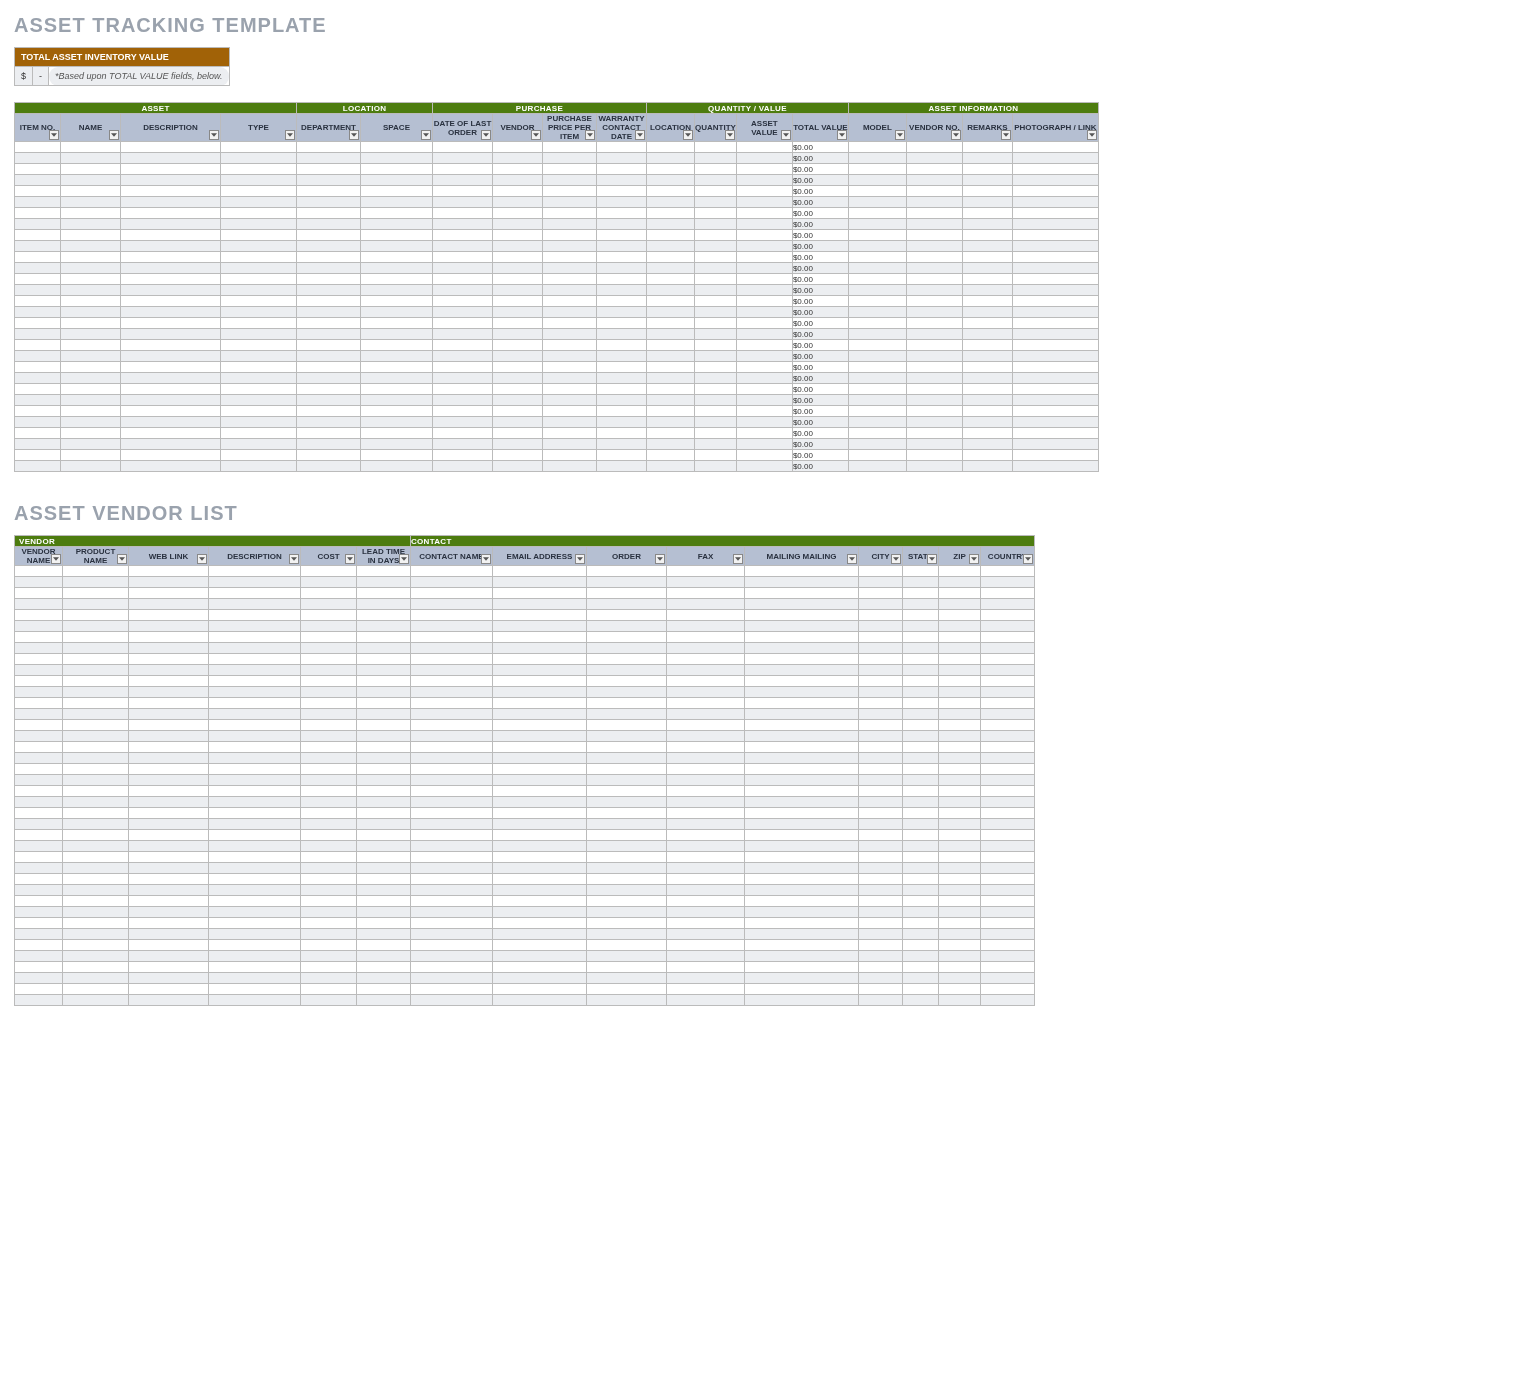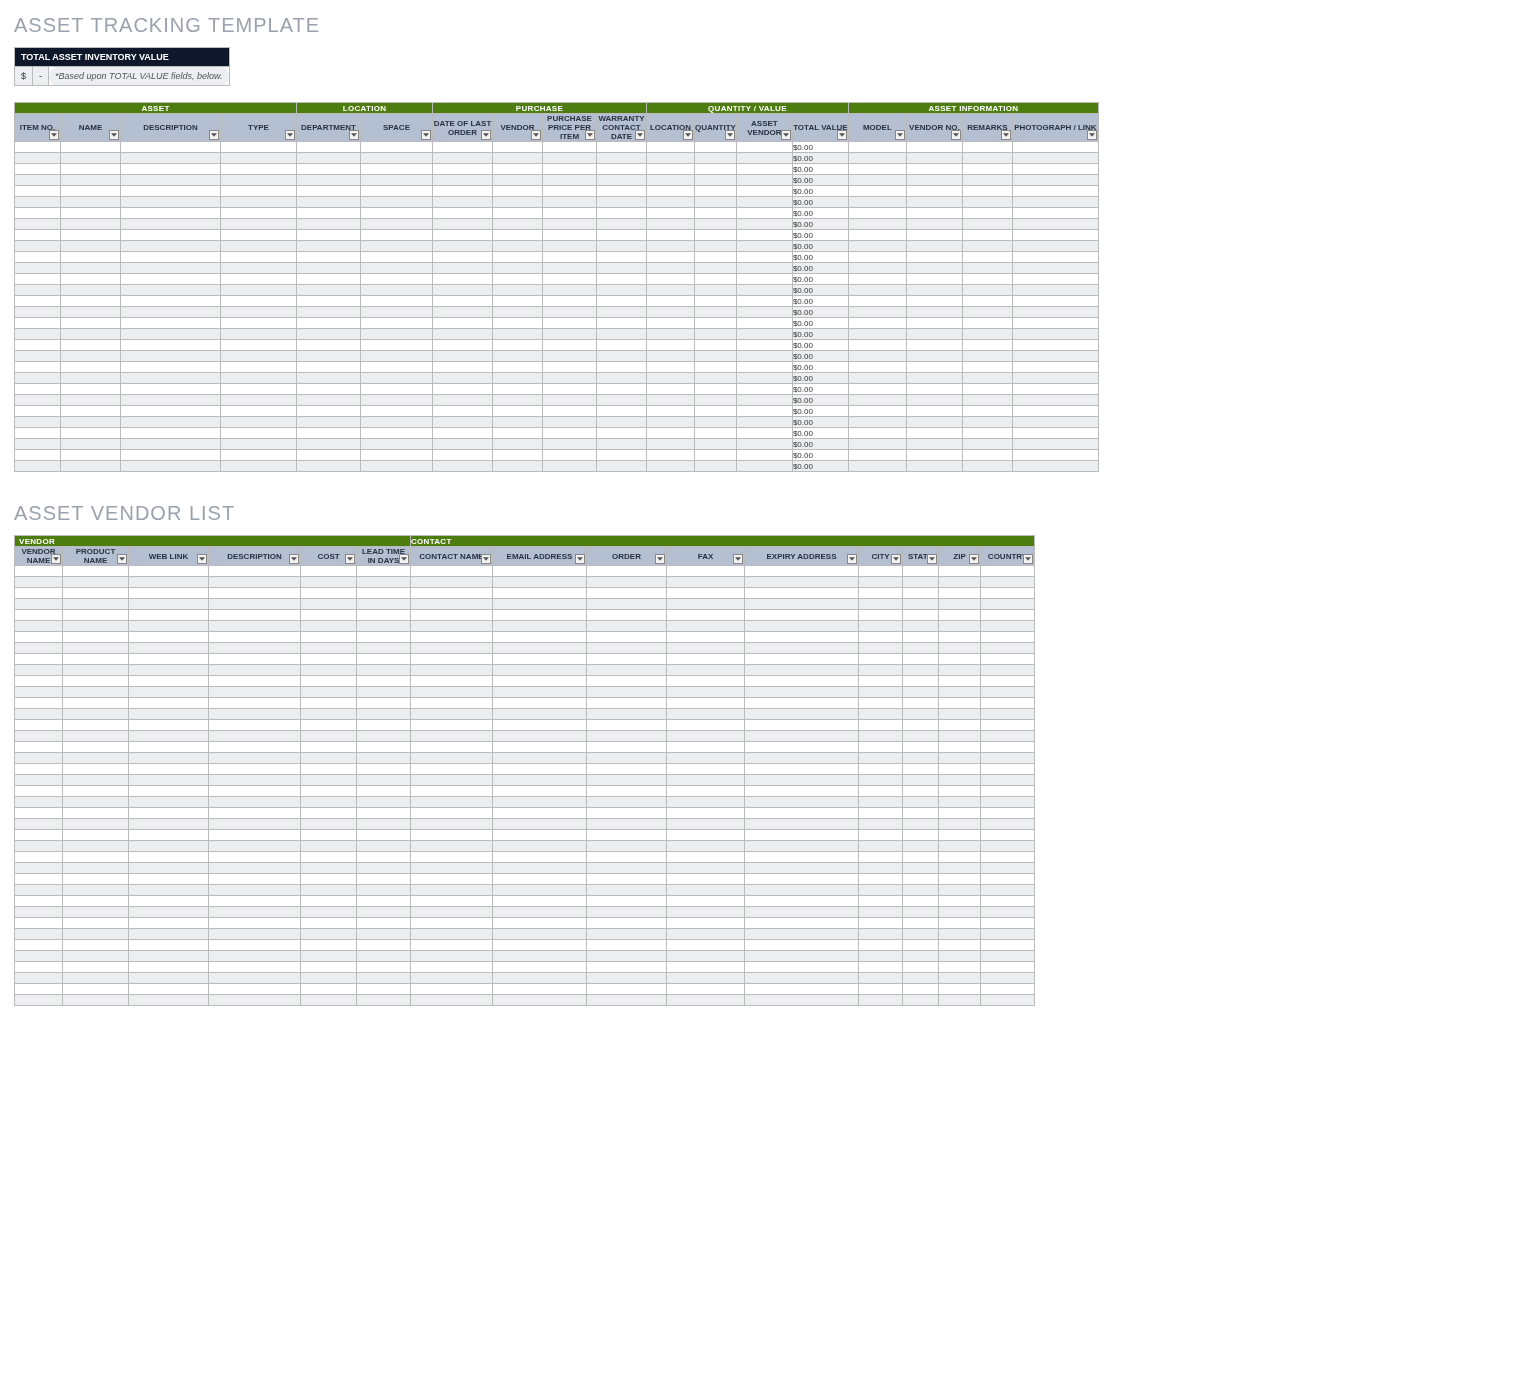--- a/index.html
+++ b/index.html
@@ -7,32 +7,32 @@
     font-family: Arial, Helvetica, sans-serif;
     background: #fff;
     margin: 0;
     padding: 14px;
     width: 1524px;
     font-size: 9px;
     color: #333;
   }
   h1.section-title {
     font-size: 20px;
-    font-weight: 400;
+    font-weight: 700;
     letter-spacing: 1px;
     color: #9aa2ad;
     margin: 0 0 10px 0;
   }
   h1.section-title.second { margin-top: 30px; }
 
   
   .total-box { border-collapse: collapse; margin-bottom: 16px; }
   .total-box td, .total-box th { border: 1px solid #bbb; padding: 4px 6px; font-size: 9px; }
   .total-box .hdr {
-    background: #0f172a; color: #fff; font-weight: 700; text-align: left;
+    background: #a16207; color: #fff; font-weight: 700; text-align: left;
   }
   .total-box .note { font-style: italic; color: #555; border-radius: 9px; }
 
   
   table.grid { border-collapse: collapse; table-layout: fixed; }
   table.grid th, table.grid td {
     border: 1px solid #bbb;
     font-size: 8px;
     padding: 0;
     height: 11px;
@@ -197,21 +197,21 @@
         <th><span>LOCATION</span><span class="filter-btn">
             <svg viewBox="0 0 10 6">
               <polygon points="0,0 10,0 5,6" fill="#555"></polygon>
             </svg>
           </span></th>
         <th><span>QUANTITY</span><span class="filter-btn">
             <svg viewBox="0 0 10 6">
               <polygon points="0,0 10,0 5,6" fill="#555"></polygon>
             </svg>
           </span></th>
-        <th><span>ASSET VENDOR</span><span class="filter-btn">
+        <th><span>ASSET VALUE</span><span class="filter-btn">
             <svg viewBox="0 0 10 6">
               <polygon points="0,0 10,0 5,6" fill="#555"></polygon>
             </svg>
           </span></th>
         <th><span>TOTAL VALUE</span><span class="filter-btn">
             <svg viewBox="0 0 10 6">
               <polygon points="0,0 10,0 5,6" fill="#555"></polygon>
             </svg>
           </span></th>
         <th><span>MODEL</span><span class="filter-btn">
@@ -909,21 +909,21 @@
         <th><span>ORDER</span><span class="filter-btn">
             <svg viewBox="0 0 10 6">
               <polygon points="0,0 10,0 5,6" fill="#555"></polygon>
             </svg>
           </span></th>
         <th><span>FAX</span><span class="filter-btn">
             <svg viewBox="0 0 10 6">
               <polygon points="0,0 10,0 5,6" fill="#555"></polygon>
             </svg>
           </span></th>
-        <th><span>EXPIRY ADDRESS</span><span class="filter-btn">
+        <th><span>MAILING MAILING</span><span class="filter-btn">
             <svg viewBox="0 0 10 6">
               <polygon points="0,0 10,0 5,6" fill="#555"></polygon>
             </svg>
           </span></th>
         <th><span>CITY</span><span class="filter-btn">
             <svg viewBox="0 0 10 6">
               <polygon points="0,0 10,0 5,6" fill="#555"></polygon>
             </svg>
           </span></th>
         <th><span>STATE</span><span class="filter-btn">

